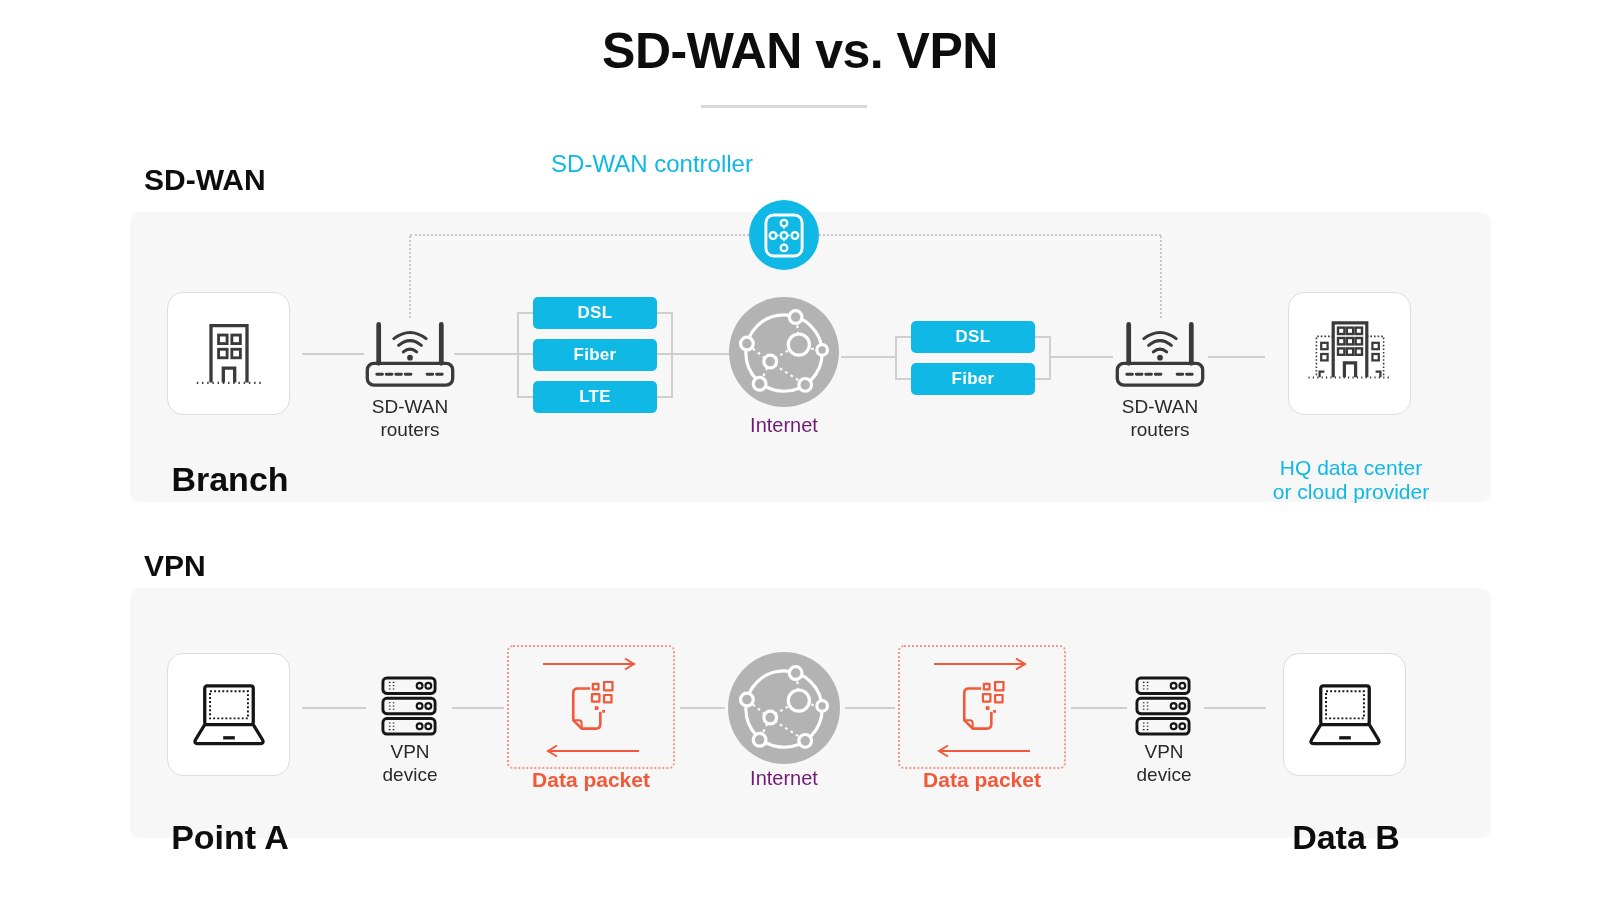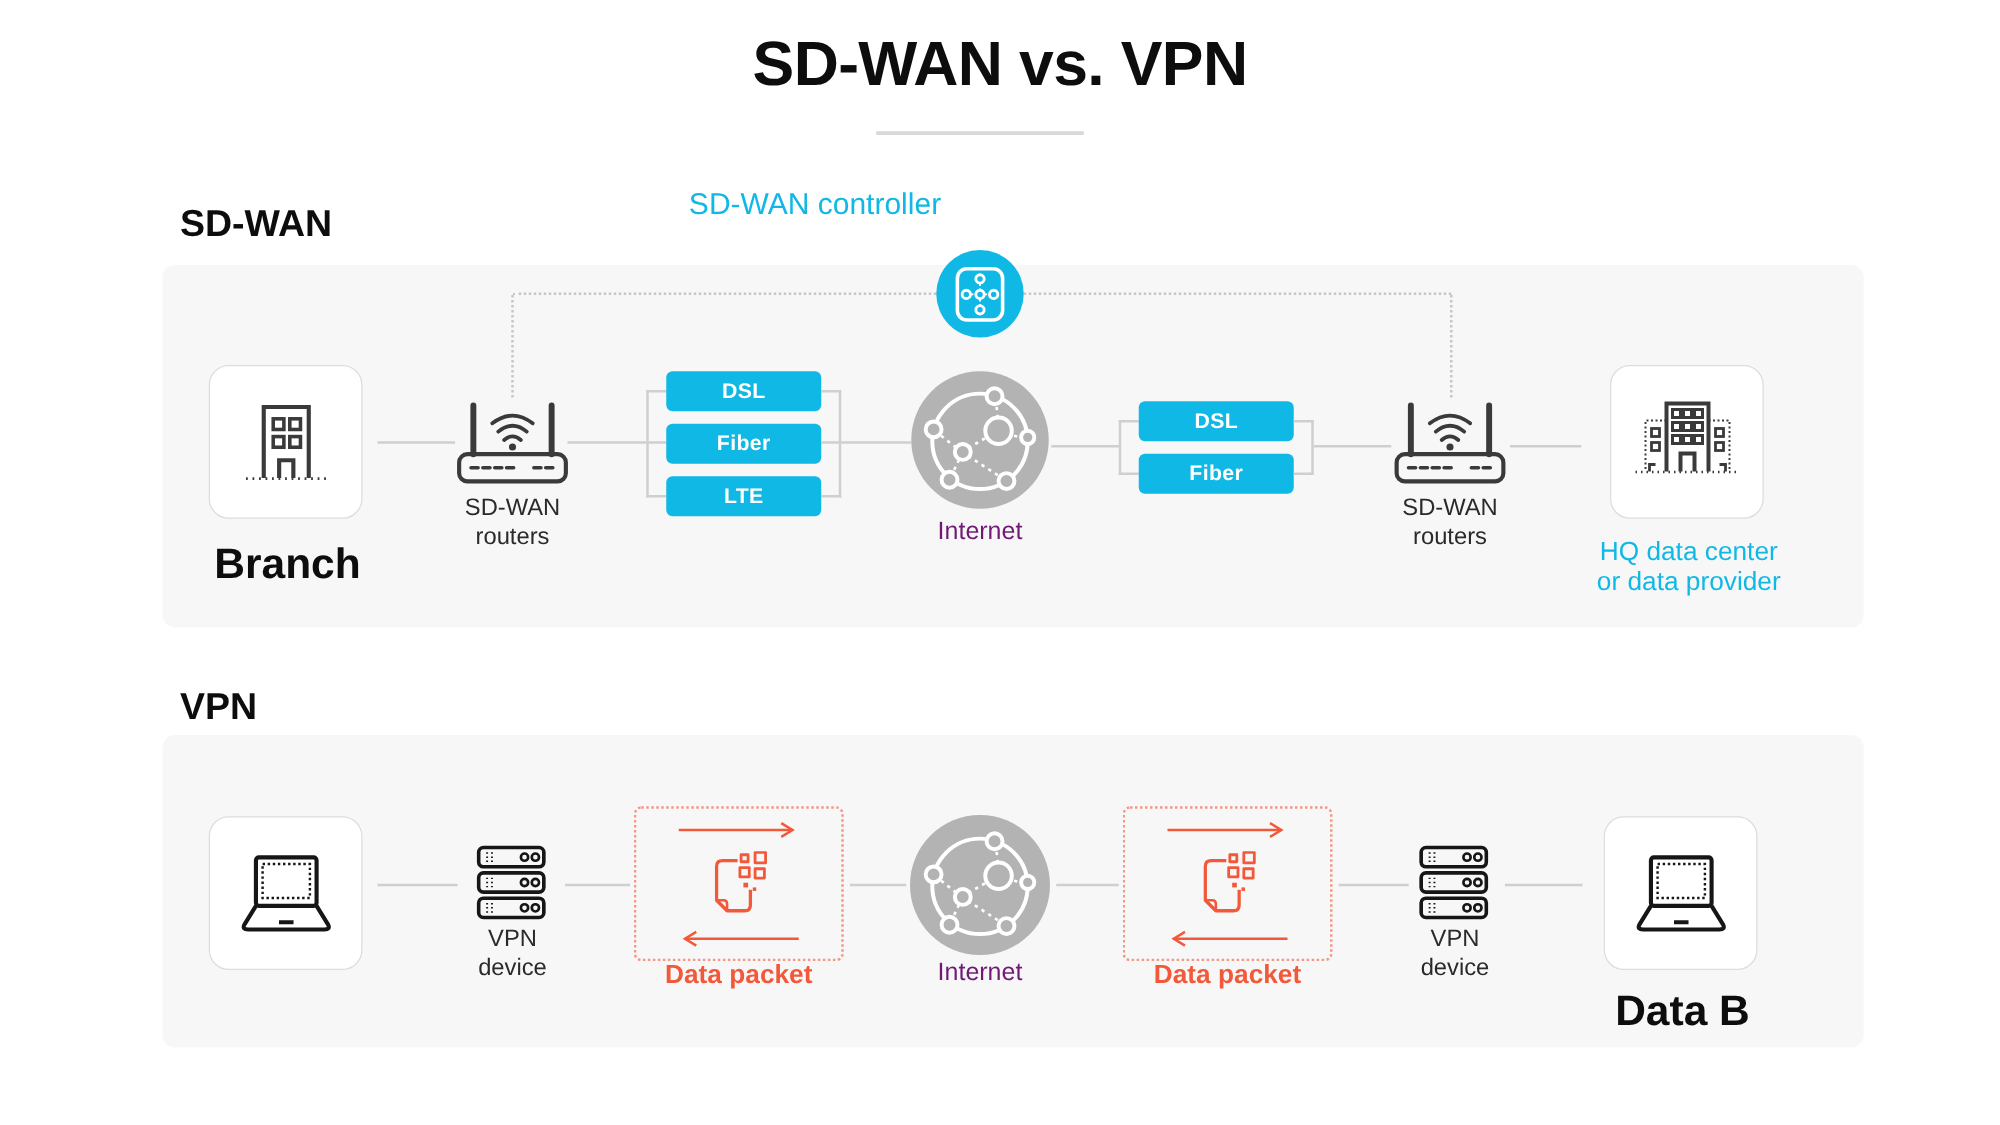--- a/index.html
+++ b/index.html
@@ -27,24 +27,24 @@
   .dot-h{position:absolute;height:0;border-top:2px dotted var(--dotted-gray);}
   .dot-v{position:absolute;width:0;border-left:2px dotted var(--dotted-gray);}
   .pill{position:absolute;width:124px;height:32px;background:var(--accent-cyan);border-radius:5px;
         color:#fff;font-weight:800;font-size:17px;letter-spacing:.3px;
         display:flex;align-items:center;justify-content:center;}
   .title{position:absolute;left:0;top:22px;width:1600px;text-align:center;
          font-size:50px;font-weight:800;letter-spacing:-.5px;color:#0d0d0d;}
   .ctrl-label{position:absolute;left:0;top:150px;width:1304px;text-align:center;
               font-size:24px;font-weight:500;color:var(--accent-cyan);}
   .section-h{position:absolute;font-size:30px;font-weight:800;color:#0d0d0d;}
-  .big-label{position:absolute;text-align:center;font-size:34px;font-weight:800;color:#0d0d0d;}
+  .big-label{position:absolute;text-align:center;font-size:34px;font-weight:800;color:#0d0d0d;margin-top:28px;}
   .sub-label{position:absolute;text-align:center;font-size:19px;line-height:22.5px;color:#2a2a2a;}
   .hq-label{position:absolute;text-align:center;font-size:21px;line-height:24px;font-weight:500;
-            color:var(--accent-cyan);}
+            color:var(--accent-cyan);margin-top:26px;}
   .net-label{position:absolute;text-align:center;font-size:20px;color:#701a75;}
   .packet-label{position:absolute;text-align:center;font-size:21px;font-weight:700;color:var(--accent-orange);}
   .packet-box{position:absolute;width:168px;height:124px;border:2px dotted rgba(242,89,58,.6);border-radius:6px;}
   .circle{position:absolute;border-radius:50%;display:flex;align-items:center;justify-content:center;}
   .underline{position:absolute;background:var(--title-underline);}
   svg{display:block;}
 </style>
 </head>
 <body>
 
@@ -194,36 +194,37 @@
         <path d="M76,24 H97 V75" stroke-width="2" stroke-dasharray="2,2.5"></path>
         <rect x="83" y="32" width="8" height="8" stroke-width="2.8"></rect>
         <rect x="83" y="46" width="8" height="8" stroke-width="2.8"></rect>
         <path d="M93,75 V68 H87" stroke-width="2.8"></path>
         <path d="M3,75.5 H107" stroke-width="2.5" stroke-dasharray="1.5,4"></path>
       </g>
     </svg>
   </div>
   <div class="hq-label" style="left:1246px;top:430px;width:210px;">
     <span>HQ data center</span><br>
-    <span>or data provider</span>
+    <span>or cloud provider</span>
   </div>
 
   <div class="section-h" style="left:144px;top:549px;">VPN</div>
   <div class="panel" style="left:130px;top:588px;width:1361px;height:250px;"></div>
 
   <div class="iconbox" style="left:167px;top:653px;">
     <svg width="80" height="66" viewBox="0 0 82 68">
       <g fill="none" stroke="var(--icon-stroke-black)">
         <rect x="16" y="4" width="50" height="40" rx="2.5" stroke-width="3.4"></rect>
         <rect x="21.5" y="9.5" width="39" height="28" stroke-width="2" stroke-dasharray="2,2.2"></rect>
         <path d="M16,44 L6.5,59.5 Q4.5,63.5 9.5,63.5 H72.5 Q77.5,63.5 75.5,59.5 L66,44" stroke-width="3.4" stroke-linejoin="round"></path>
         <path d="M35,57.5 H47" stroke-width="3.4"></path>
       </g>
     </svg>
   </div>
+  <div class="big-label" style="left:130px;top:790px;width:200px;">Point A</div>
 
   <div class="conn" style="left:302px;top:707px;width:64px;"></div>
 
   <svg class="abs" style="left:381px;top:676px;" width="56" height="60" viewBox="0 0 58 62">
     <g fill="none" stroke="var(--icon-stroke-black)">
       <rect x="2" y="2" width="54" height="16" rx="4" stroke-width="3"></rect>
       <rect x="2" y="23" width="54" height="16" rx="4" stroke-width="3"></rect>
       <rect x="2" y="44" width="54" height="16" rx="4" stroke-width="3"></rect>
       <path d="M9,6 V14 M13,6 V14 M9,27 V35 M13,27 V35 M9,48 V56 M13,48 V56" stroke-width="1.6" stroke-dasharray="1.2,2.2"></path>
       <circle cx="40" cy="10" r="3" stroke-width="2.2"></circle>

